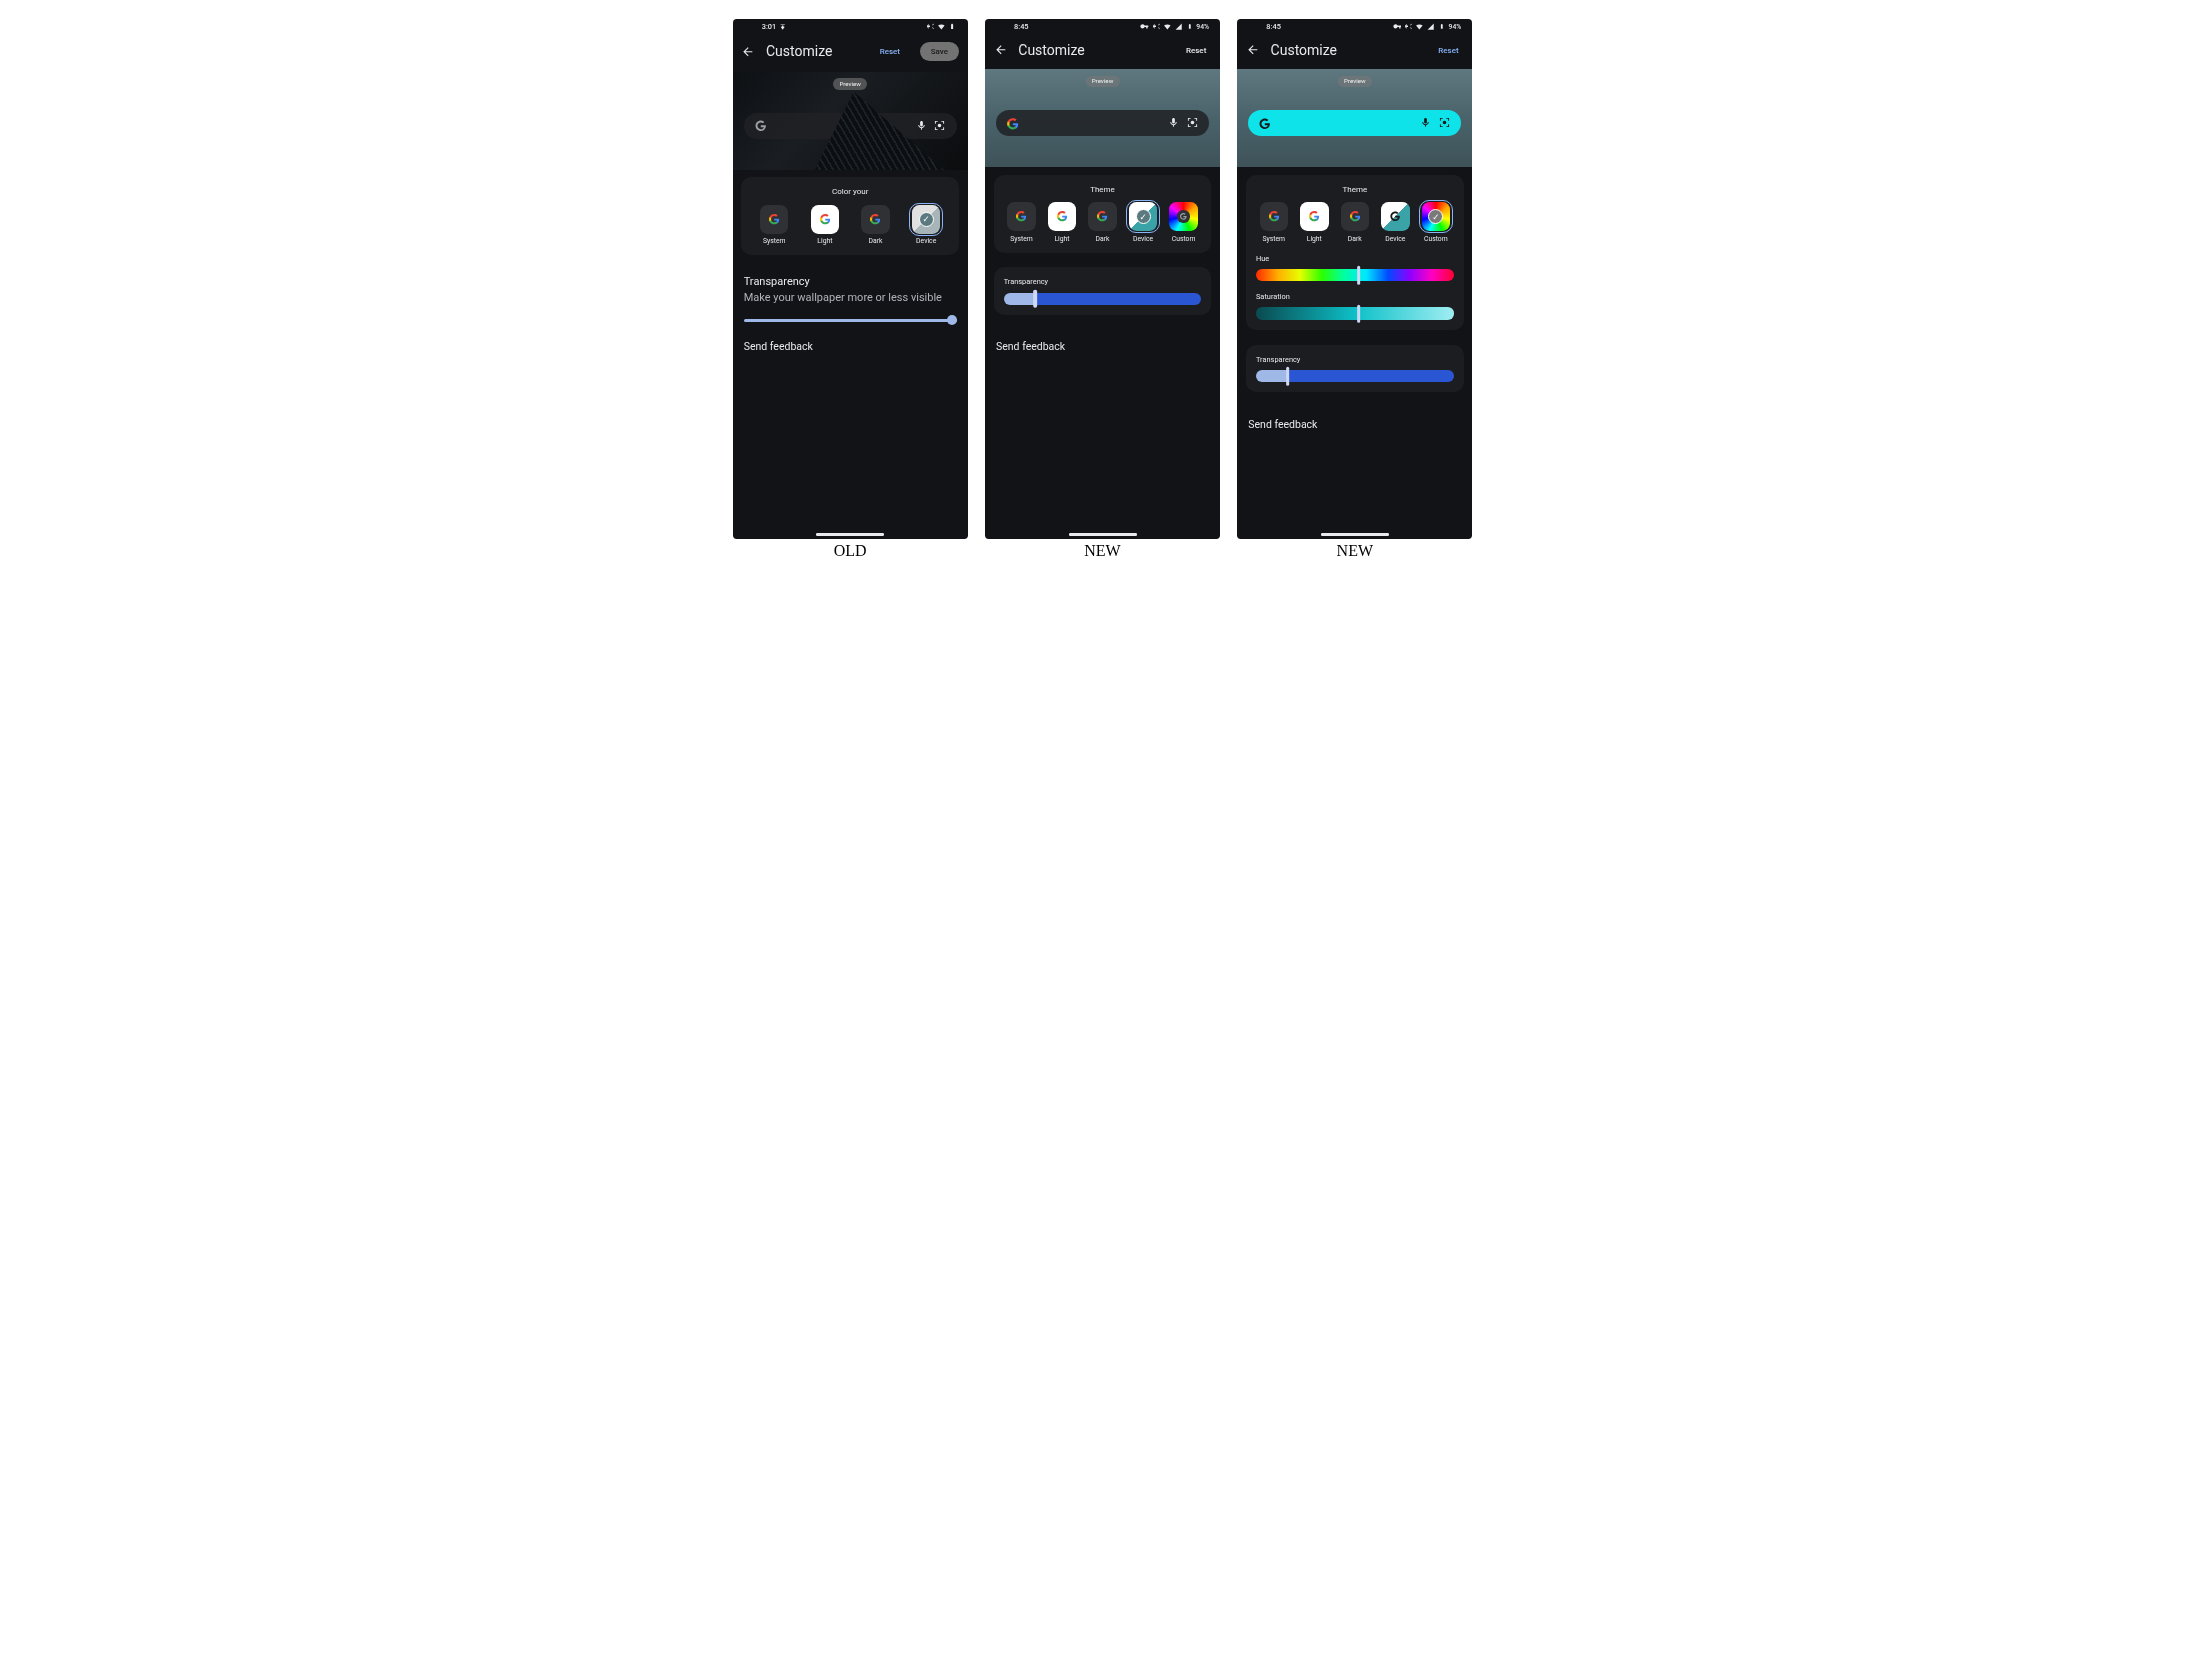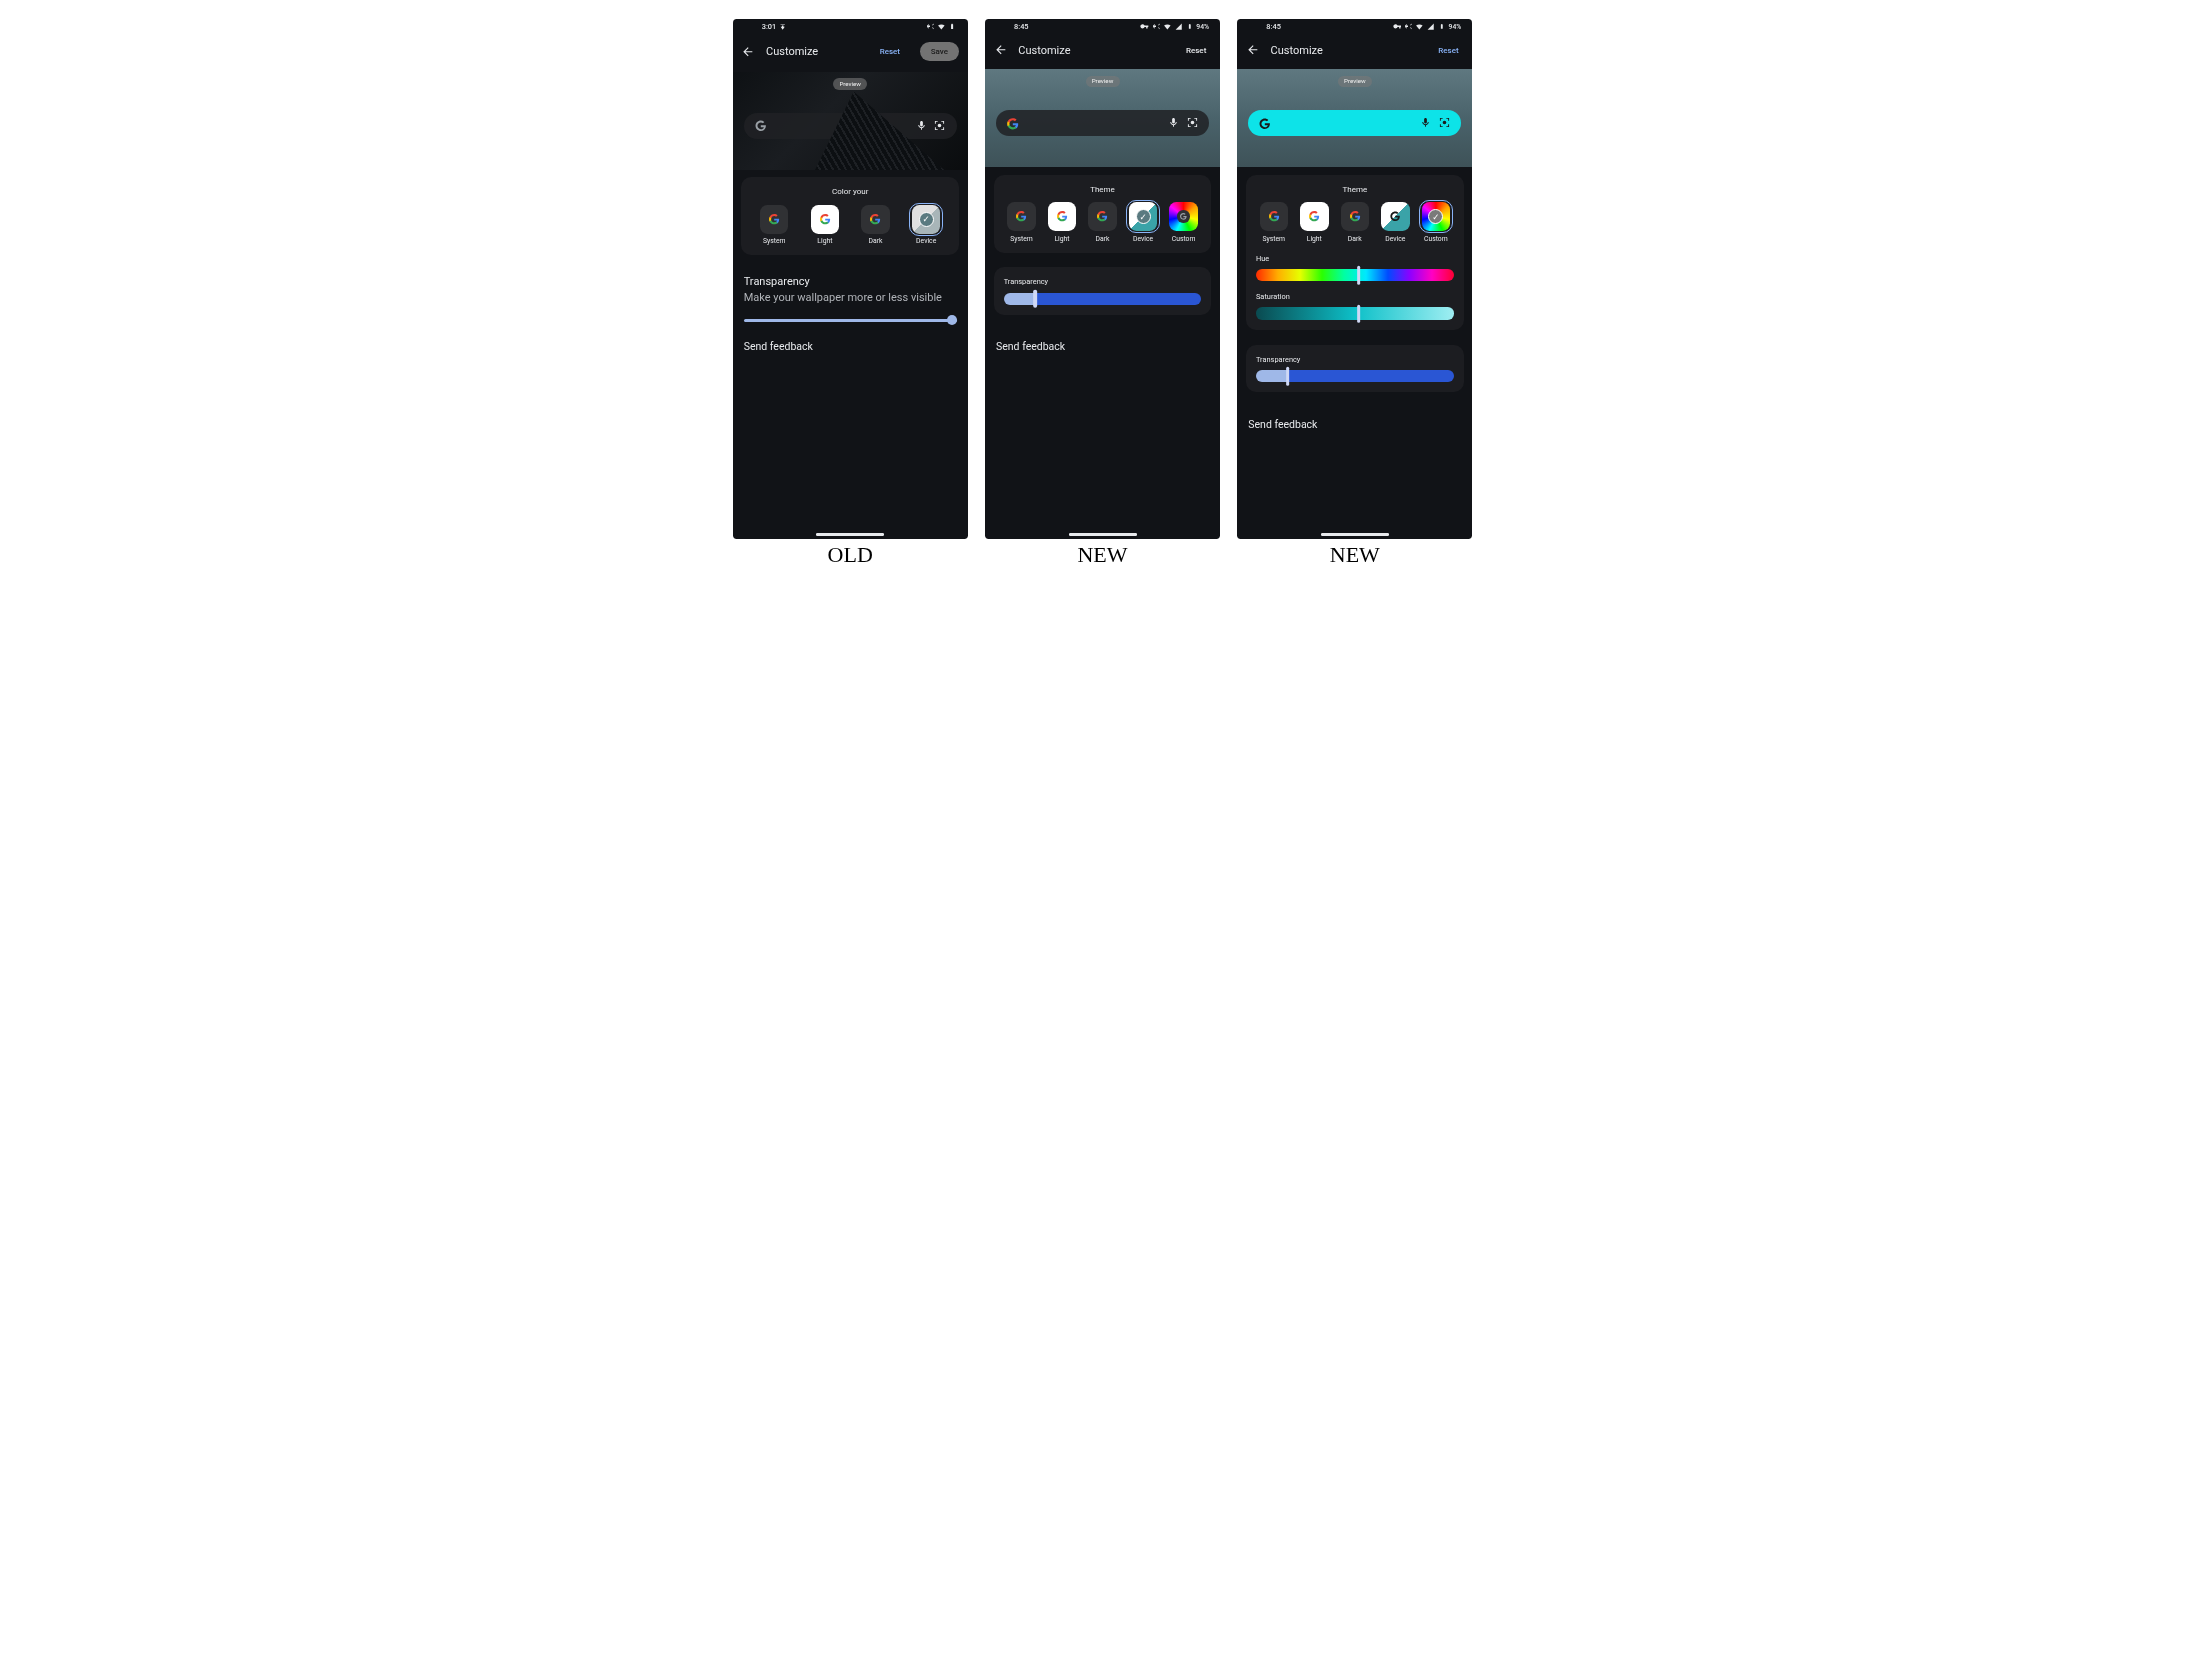--- a/index.html
+++ b/index.html
@@ -17,21 +17,21 @@
     height: 520px;
     background: #111317;
     border-radius: 3.7px;
     overflow: hidden;
     display: flex;
     flex-direction: column;
     color: #e8eaed;
     position: relative;
   }
   .caption {
-    font-size: 22px;
+    font-size: 16px;
     font-weight: 400;
     color: #000;
     margin-top: 3.7px;
     font-family: Georgia, serif;
   }
 
   
   .statusbar {
     height: 16px;
     display: flex;
@@ -46,21 +46,21 @@
   .ico { width: 8.7px; height: 8.7px; display: inline-flex; align-items: center; justify-content: center; }
 
   
   .appbar {
     display: flex;
     align-items: center;
     padding: 7.4px 8.7px 11px;
     gap: 11px;
   }
   .appbar .back { font-size: 12.4px; line-height: 1; }
-  .appbar .title { font-size: 11px; font-weight: 400; flex: 1; }
+  .appbar .title { font-size: 14px; font-weight: 400; flex: 1; }
   .appbar .reset { color: #8ab4f8; font-size: 8px; font-weight: 500; padding: 3.7px 5px; }
   .appbar .save {
     background: #737373;
     color: #1a1a1a;
     font-size: 8px;
     font-weight: 500;
     padding: 5px 11px;
     border-radius: 12.4px;
     margin-left: 3.7px;
   }

